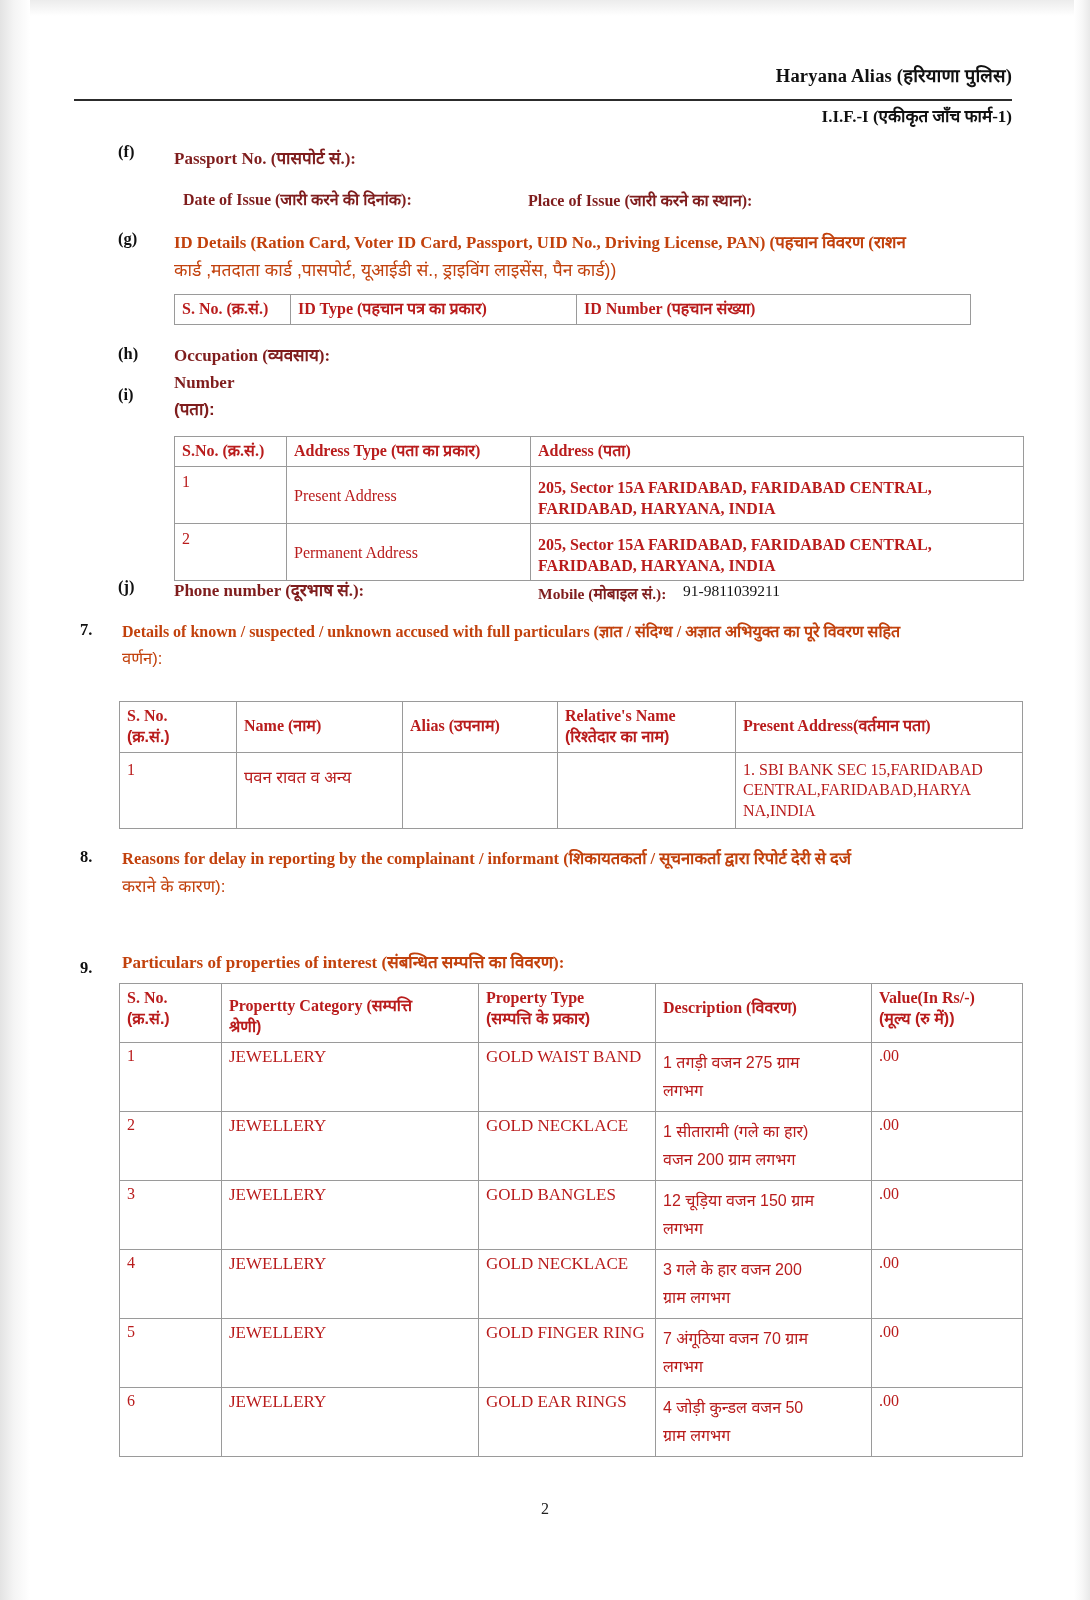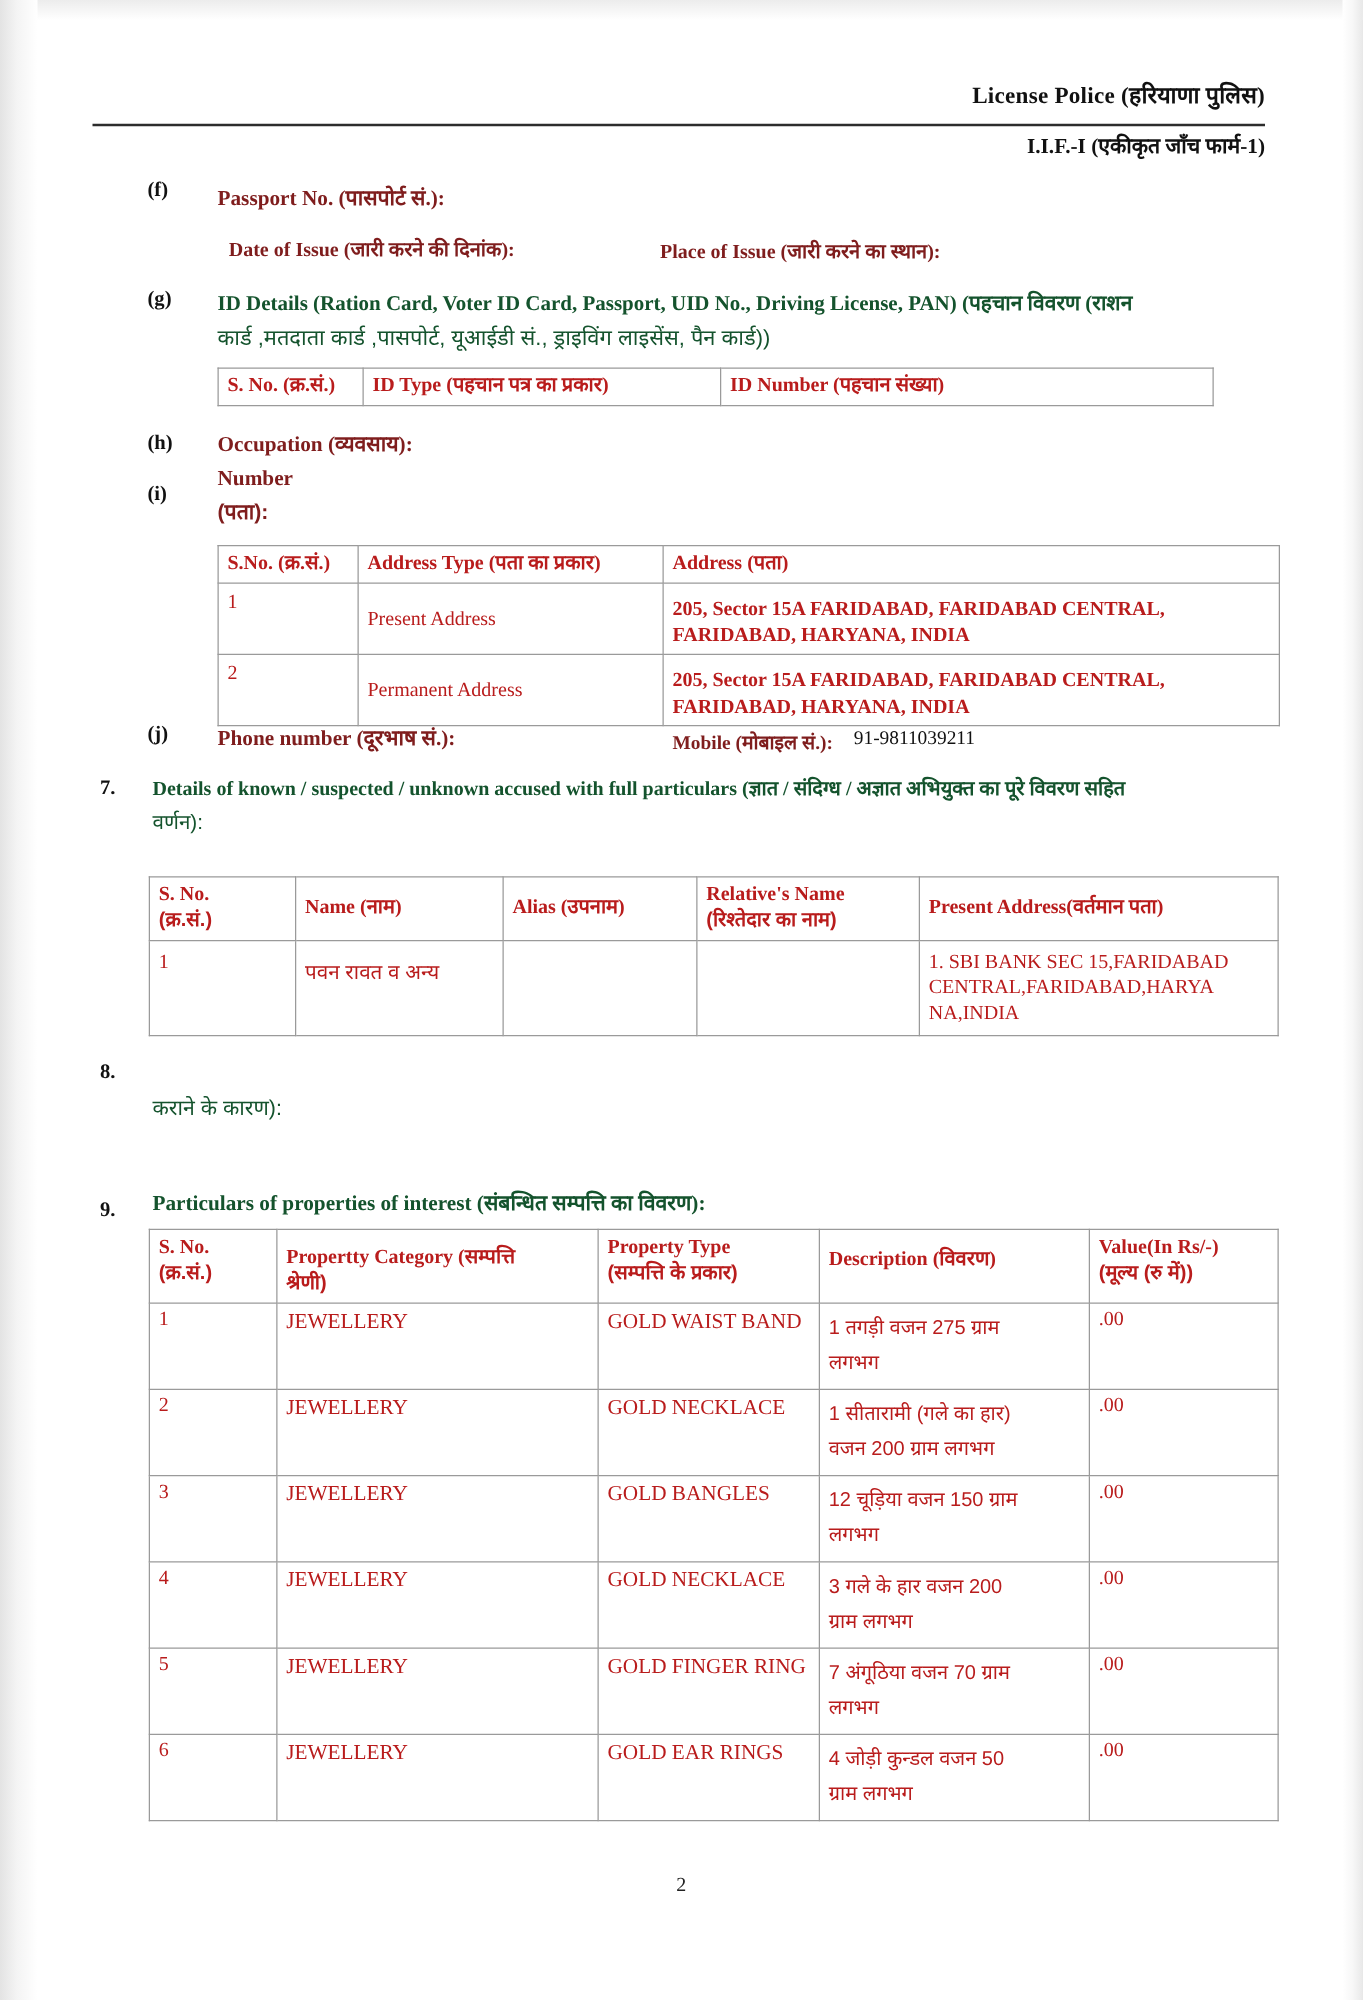--- a/index.html
+++ b/index.html
@@ -90,21 +90,21 @@
     position: absolute;
     font-weight: bold;
     font-size: 16.5px;
     color: #111;
   }
   .para {
     position: absolute;
     font-weight: bold;
     font-size: 16.8px;
     line-height: 1.55;
-    color: #14532d;
+    color: #c2410c;
   }
 
   
   table.gt {
     position: absolute;
     border-collapse: collapse;
     background: #fff;
     table-layout: fixed;
   }
   table.gt td, table.gt th {
@@ -149,21 +149,21 @@
 </head>
 <body>
 
 <div class="page">
   <div class="scan-edge-top"></div>
   <div class="scan-edge-left"></div>
   <div class="scan-edge-right"></div>
 
   <div class="content">
 
-    <div class="hdr-title">License Police (हरियाणा पुलिस)</div>
+    <div class="hdr-title">Haryana Alias (हरियाणा पुलिस)</div>
     <div class="hdr-rule"></div>
     <div class="hdr-sub">I.I.F.-I (एकीकृत जाँच फार्म-1)</div>
 
     <div class="marker" style="left:118px; top:142px;">(f)</div>
     <div class="lbl" style="left:174px; top:146px; font-size:17px;">Passport No. (पासपोर्ट सं.):</div>
 
     <div class="lbl" style="left:183px; top:188px; font-size:16px;">Date of Issue (जारी करने की दिनांक):</div>
     <div class="lbl" style="left:528px; top:189px; font-size:16px;">Place of Issue (जारी करने का स्थान):</div>
 
     <div class="marker" style="left:118px; top:229px;">(g)</div>
@@ -262,20 +262,21 @@
           <td style="line-height:1.3; padding-top:7px;font-family:Liberation Serif, serif;">
             <div>1. SBI BANK SEC 15,FARIDABAD</div>
             <div>CENTRAL,FARIDABAD,HARYA</div>
             <div>NA,INDIA</div>
           </td>
         </tr>
       </tbody>
     </table>
 
     <div class="num" style="left:80px; top:847px;">8.</div>
+    <div class="para" style="left:122px; top:846px; width:910px; font-size:16.5px;">Reasons for delay in reporting by the complainant / informant (शिकायतकर्ता / सूचनाकर्ता द्वारा रिपोर्ट देरी से दर्ज</div>
     <div class="para devtxt" style="left:122px; top:874px; font-size:17px;">कराने के कारण):</div>
 
     <div class="num" style="left:80px; top:958px;">9.</div>
     <div class="para" style="left:122px; top:950px; font-size:17px;">Particulars of properties of interest (संबन्धित सम्पत्ति का विवरण):</div>
 
     <table class="gt" style="left:119px; top:983px; width:903px;">
       <colgroup>
         <col style="width:102px">
           <col style="width:257px">
           <col style="width:177px">

